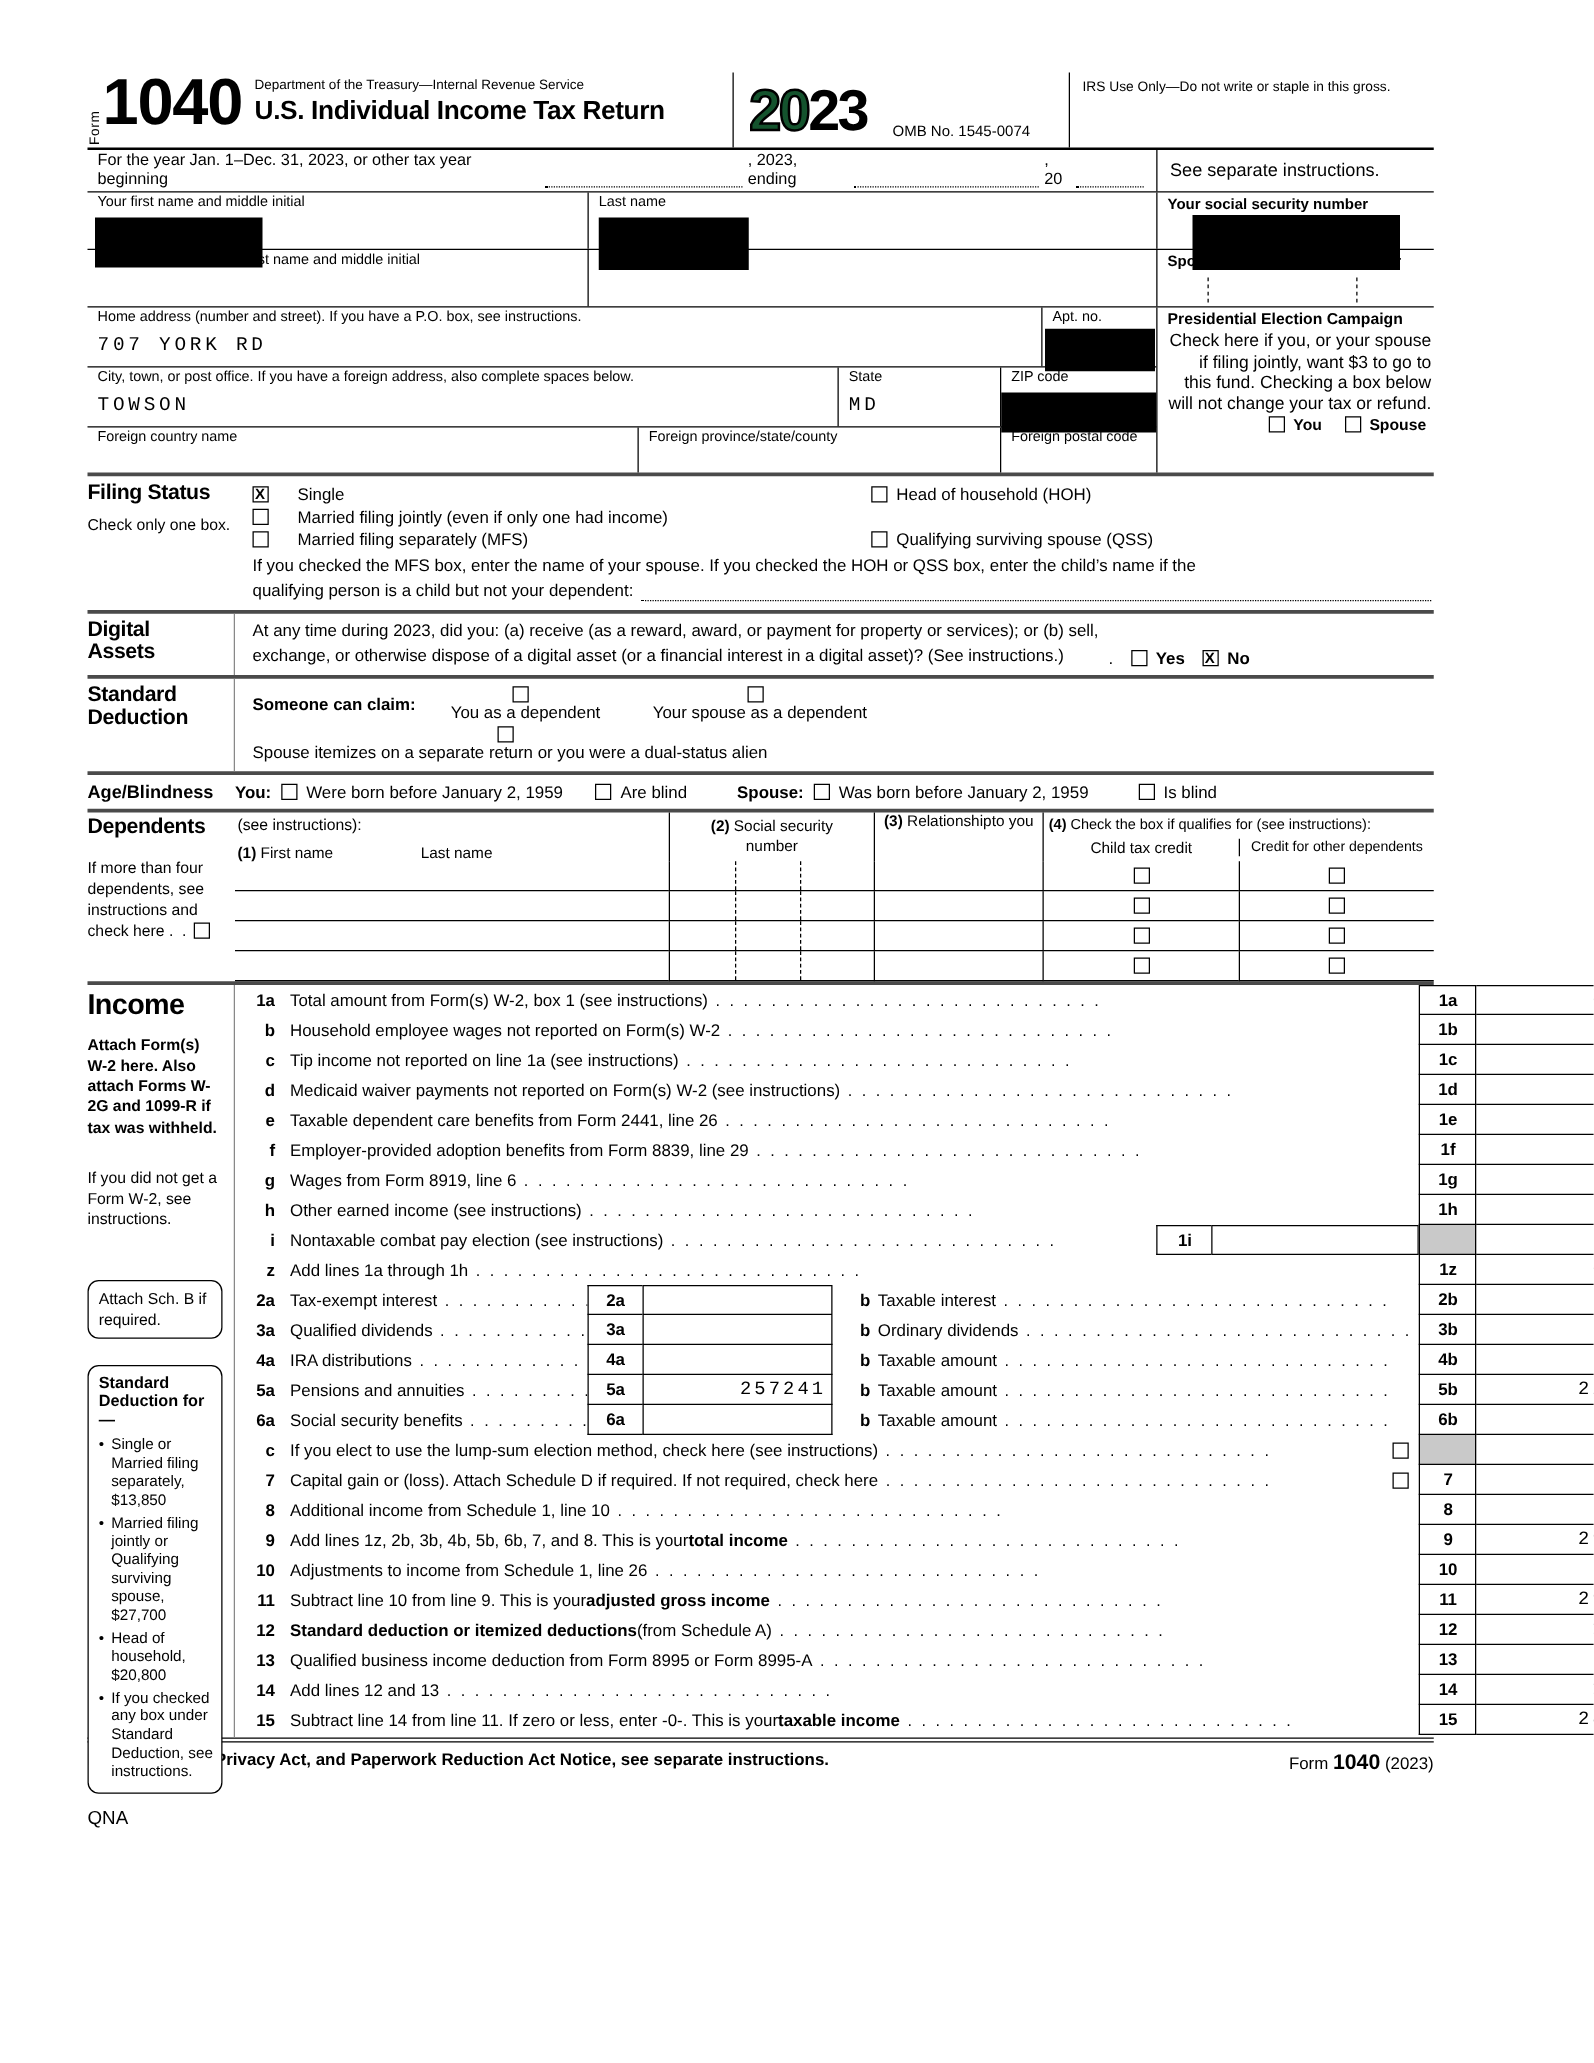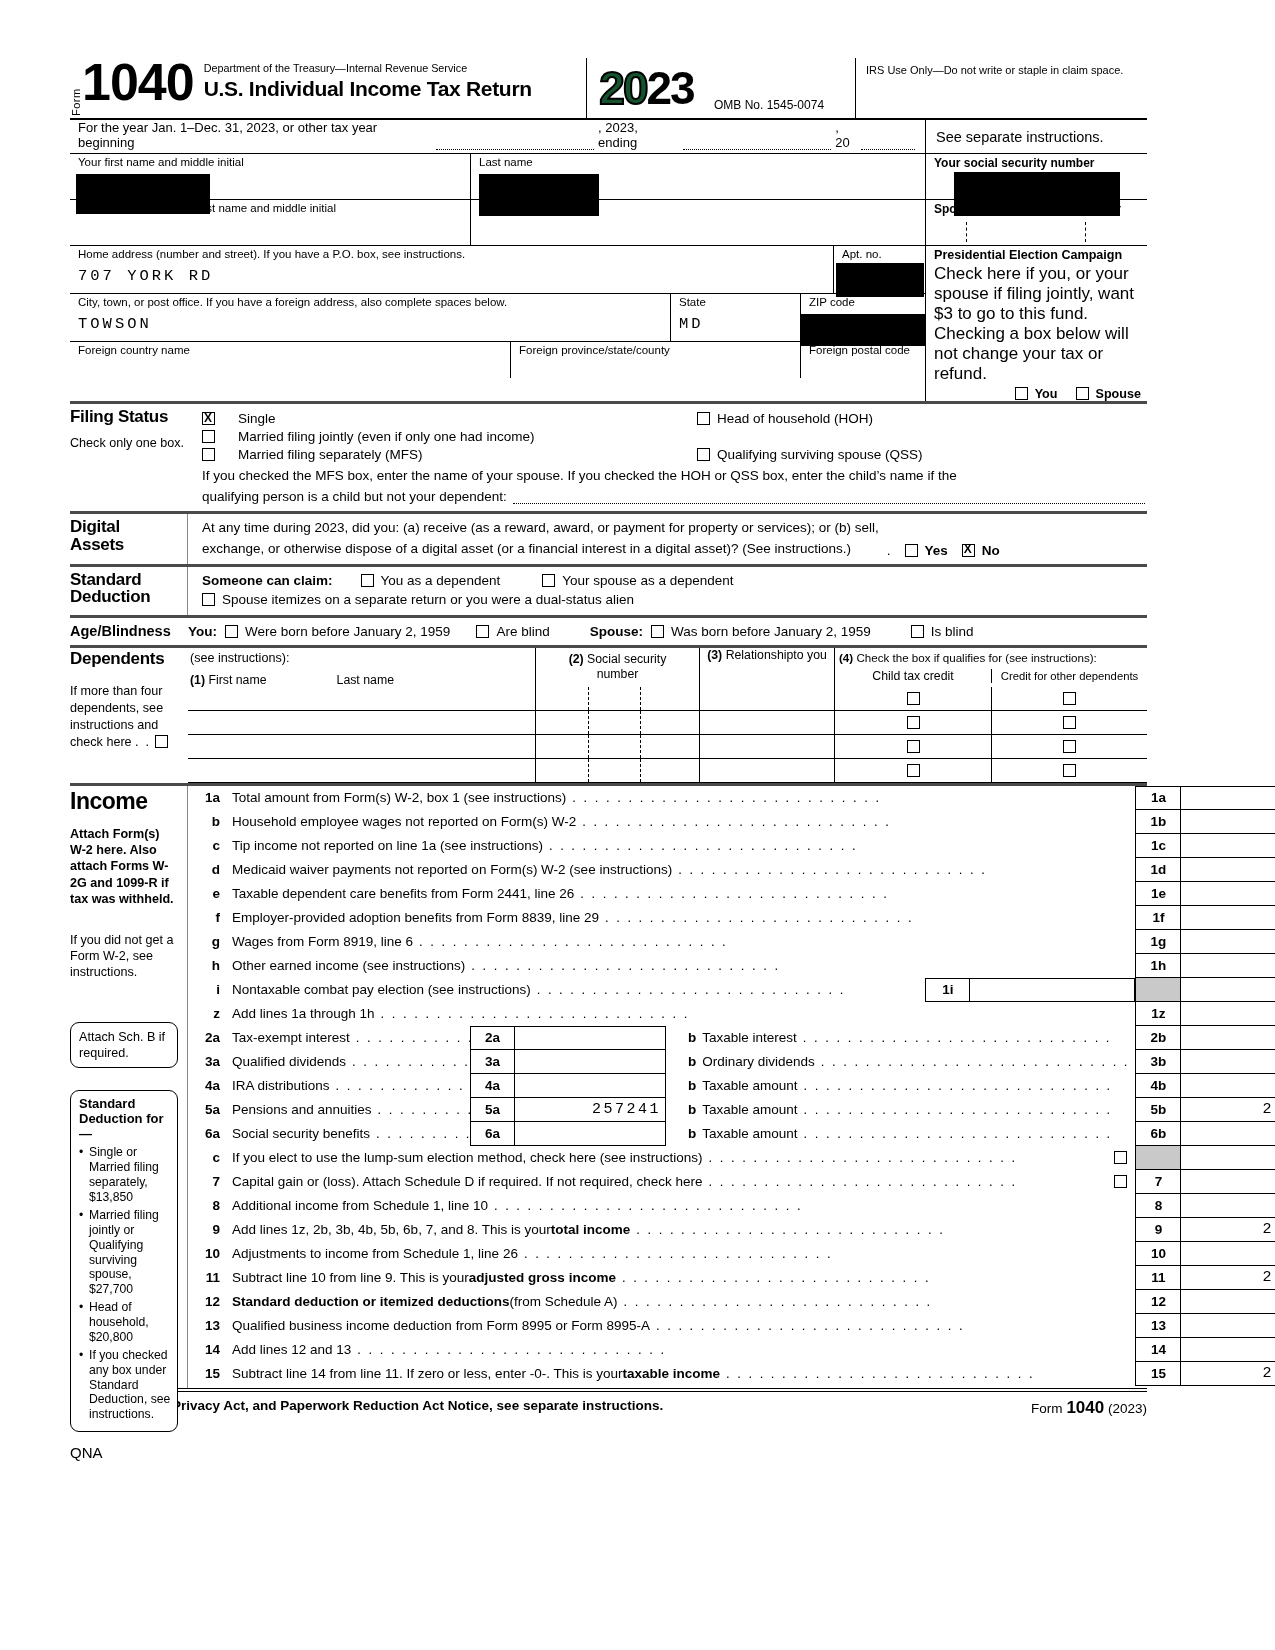--- a/index.html
+++ b/index.html
@@ -45,21 +45,21 @@
   .arow { display:flex; border-bottom:1.2px solid #000; }
   .arow:last-child { border-bottom:none; }
   .acell { padding:2px 0 0 8px; position:relative; }
   .ar1 { height:48px; } .ar2 { height:48px; } .ar3 { height:36px; }
   .a-home { flex:1; } .a-apt { width:92px; border-left:1.2px solid #000; }
   .a-city { flex:1; } .a-state { width:130px; border-left:1.2px solid #000; } .a-zip { width:125px; border-left:1.2px solid #000; }
   .a-fc { flex:1; } .a-fp { width:290px; border-left:1.2px solid #000; } .a-fpost { width:125px; border-left:1.2px solid #000; }
   .mono-val { font-family:"Liberation Mono","DejaVu Sans Mono",monospace; font-size:15.5px; letter-spacing:3px; margin-top:7px; }
   .addr-right { width:222px; border-left:1.2px solid #000; padding:2px 2px 0 8px; }
   .pec-title { font-weight:bold; font-size:12.6px; }
-  .pec-text { font-size:17px; line-height:1.18; margin-top:2px; }
+  .pec-text { font-size:14px; line-height:1.18; margin-top:2px;text-align:right; }
   .pec-cbs { display:flex; justify-content:flex-end; gap:18px; font-size:12.6px; font-weight:bold; margin-top:3px; padding-right:4px; }
 
   
   .cb { display:inline-block; width:13px; height:13px; border:1.5px solid #000; vertical-align:-2px; margin-right:7px; position:relative; flex:none; background:#fff; }
   .cb.checked::after { content:"X"; position:absolute; left:1px; top:-2.5px; font-size:12px; font-weight:bold; font-family:"Liberation Sans",sans-serif; }
 
   
   .sect { display:flex; border-bottom:3px solid #4a4a4a; }
   .sect-left { width:118px; flex:none; padding-top:4px; }
   .sect-left.vline { border-right:1.5px solid #888; }
@@ -71,21 +71,21 @@
   .fs-note { font-size:13.5px; margin-top:4px; line-height:1.5; }
   .fs-dotline { display:flex; }
   .fs-dotline .tail { flex:1; border-bottom:1.5px dotted #000; margin:0 2px 3px 6px; }
 
   .da-flex { display:flex; }
   .da-q { font-size:13.5px; line-height:1.55; max-width:860px; }
   .da-ans { display:flex; align-items:flex-end; gap:14px; font-size:13.5px; font-weight:bold; padding-bottom:2px; margin-left:8px; white-space:nowrap; }
 
   .sd-line { display:flex; align-items:center; font-size:13.5px; margin:2px 0 4px 0;gap:12px; }
   .sd-claim { font-weight:bold; margin-right:16px; }
-  .sd-item { margin-right:30px; display:flex; align-items:center; }
+  .sd-item { margin-right:30px; display:flex; align-items:center;flex-direction:column; }
 
   .ab-row { display:flex; align-items:center; border-bottom:3px solid #4a4a4a; height:30px; font-size:13.5px; }
   .ab-label { font-weight:bold; font-size:14.5px; width:118px; flex:none; }
   .ab-bold { font-weight:bold; margin-right:8px; }
   .ab-gap { width:26px; } .ab-gap2 { width:40px; }
 
   
   .dep { display:flex; border-bottom:3px solid #4a4a4a; }
   .dep-left { width:118px; flex:none; padding-top:2px; position:relative; }
   .dep-note { font-size:12.6px; line-height:1.35; margin-top:16px; width:112px; }
@@ -163,21 +163,21 @@
       <div class="hdr-titles">
         <div class="hdr-dept">Department of the Treasury—Internal Revenue Service</div>
         <div class="hdr-title">U.S. Individual Income Tax Return</div>
       </div>
     </div>
     <div class="hdr-year">
       <span class="yr-outline">20</span>
           <span>23</span>
     </div>
     <div class="hdr-omb">OMB No. 1545-0074</div>
-    <div class="hdr-irs">IRS Use Only—Do not write or staple in claim space.</div>
+    <div class="hdr-irs">IRS Use Only—Do not write or staple in this gross.</div>
   </div>
 
   <div class="taxyear">
     <div class="ty-main">
       <span>For the year Jan. 1–Dec. 31, 2023, or other tax year beginning</span>
       <span class="ty-blank" style="width:160px"></span>
       <span>, 2023, ending</span>
       <span class="ty-blank" style="width:150px"></span>
       <span>, 20</span>
       <span class="ty-blank" style="width:55px"></span>

